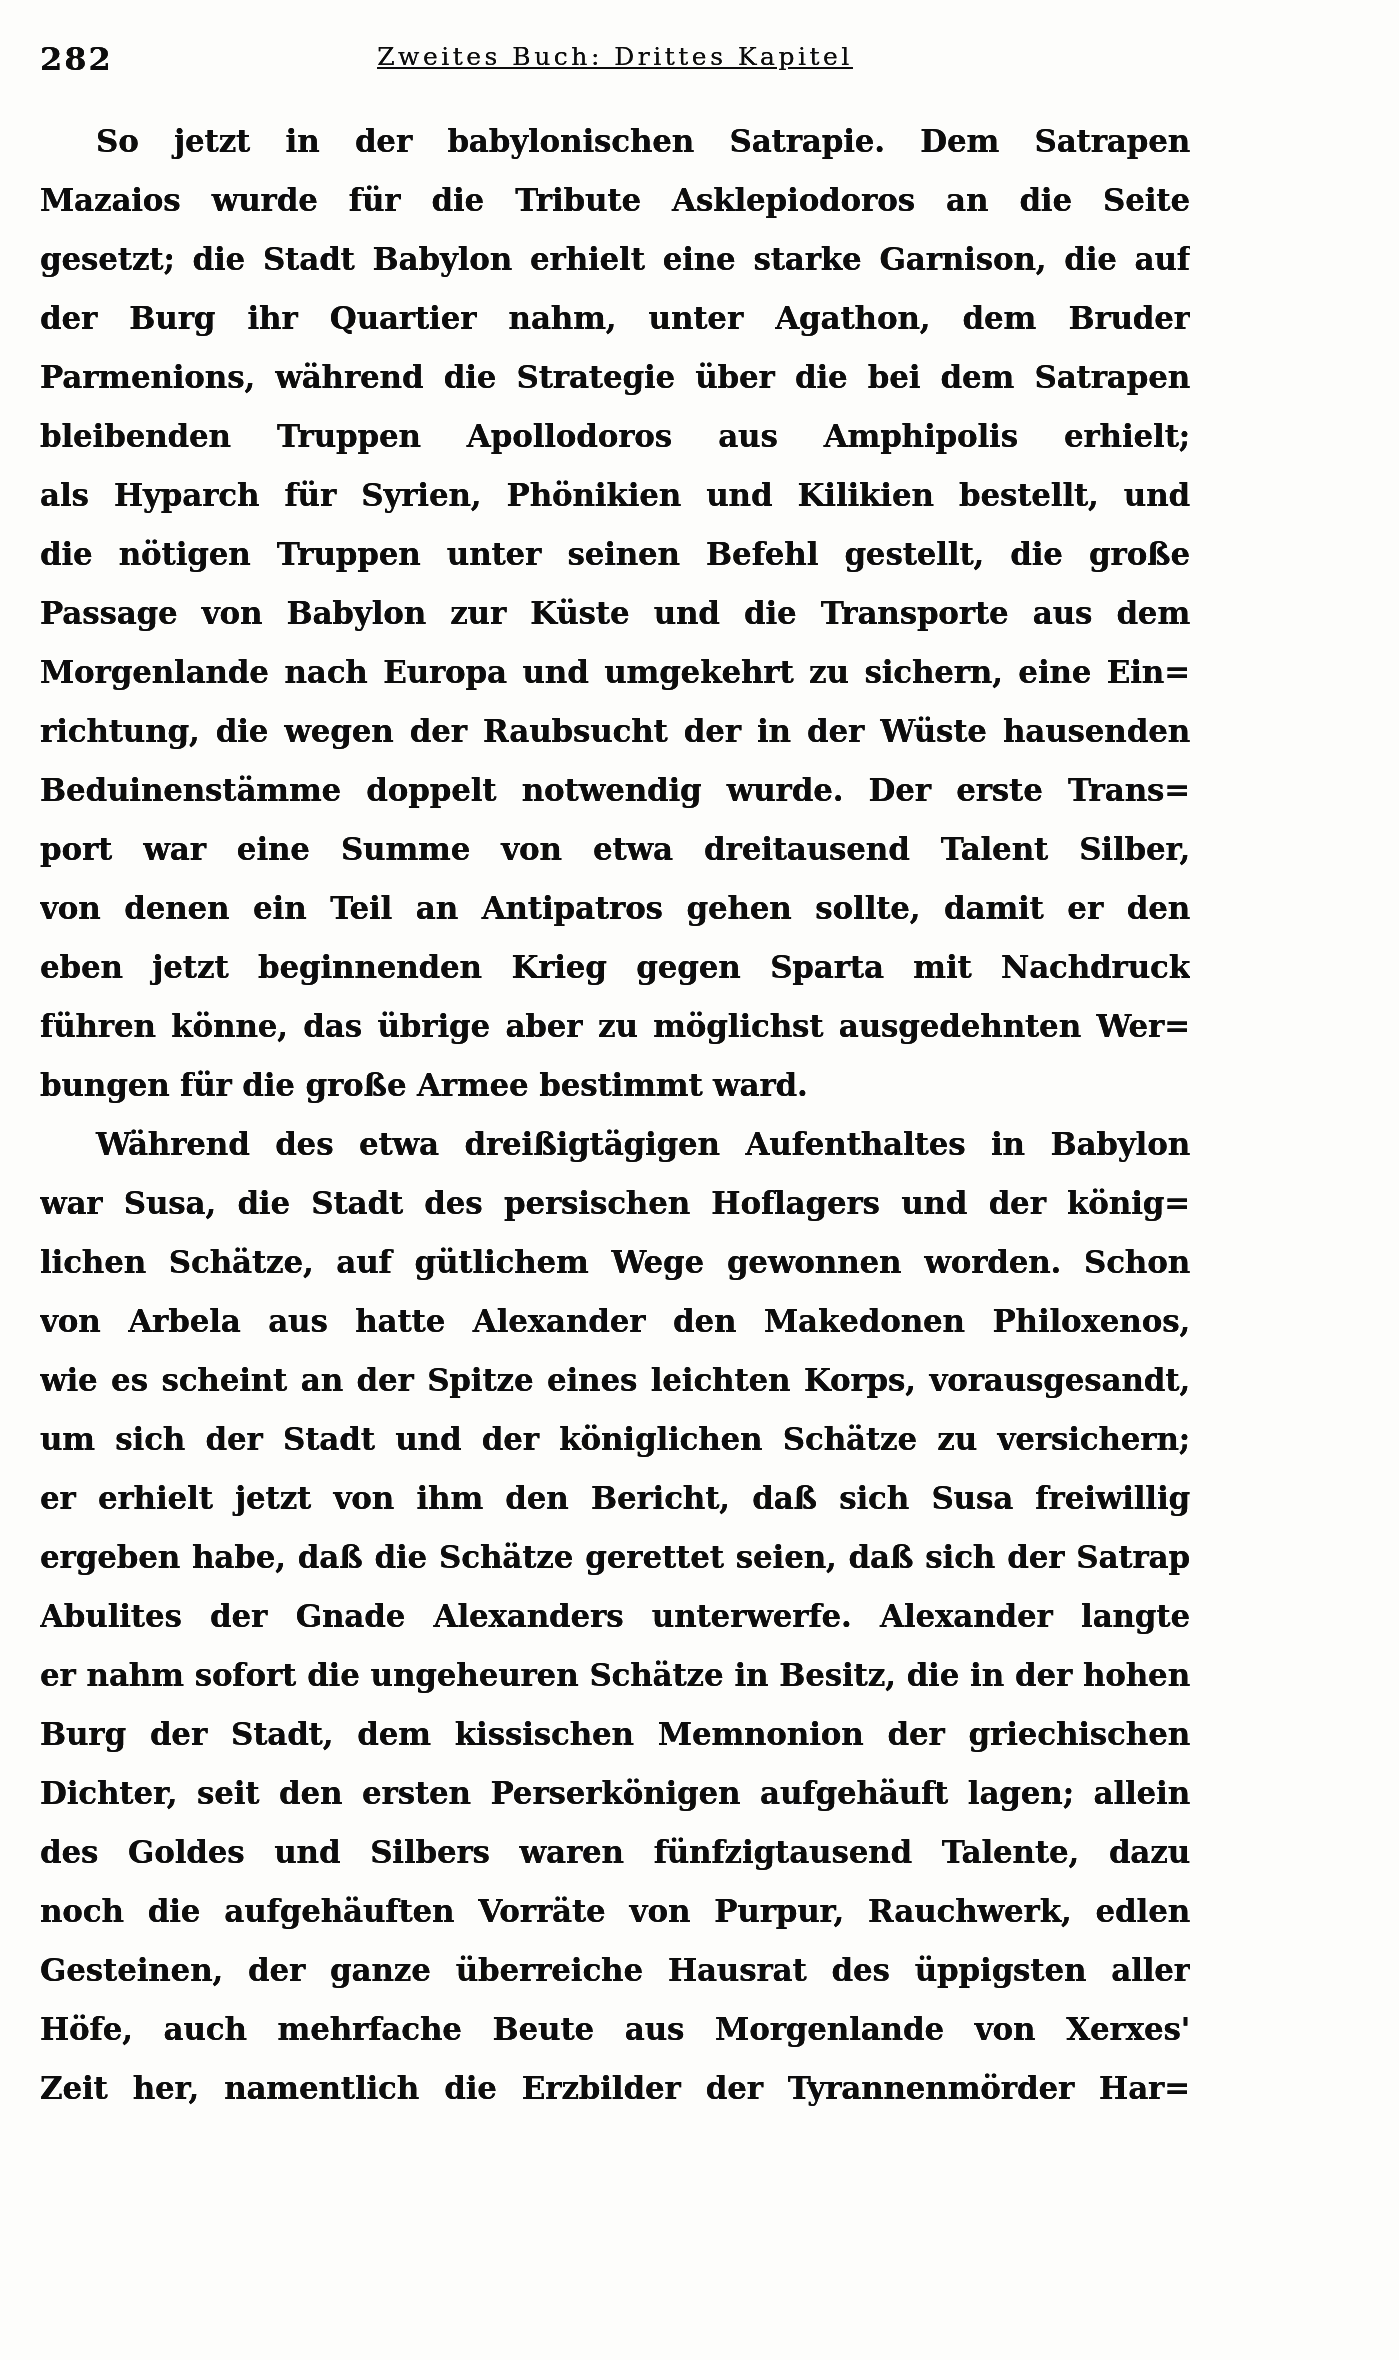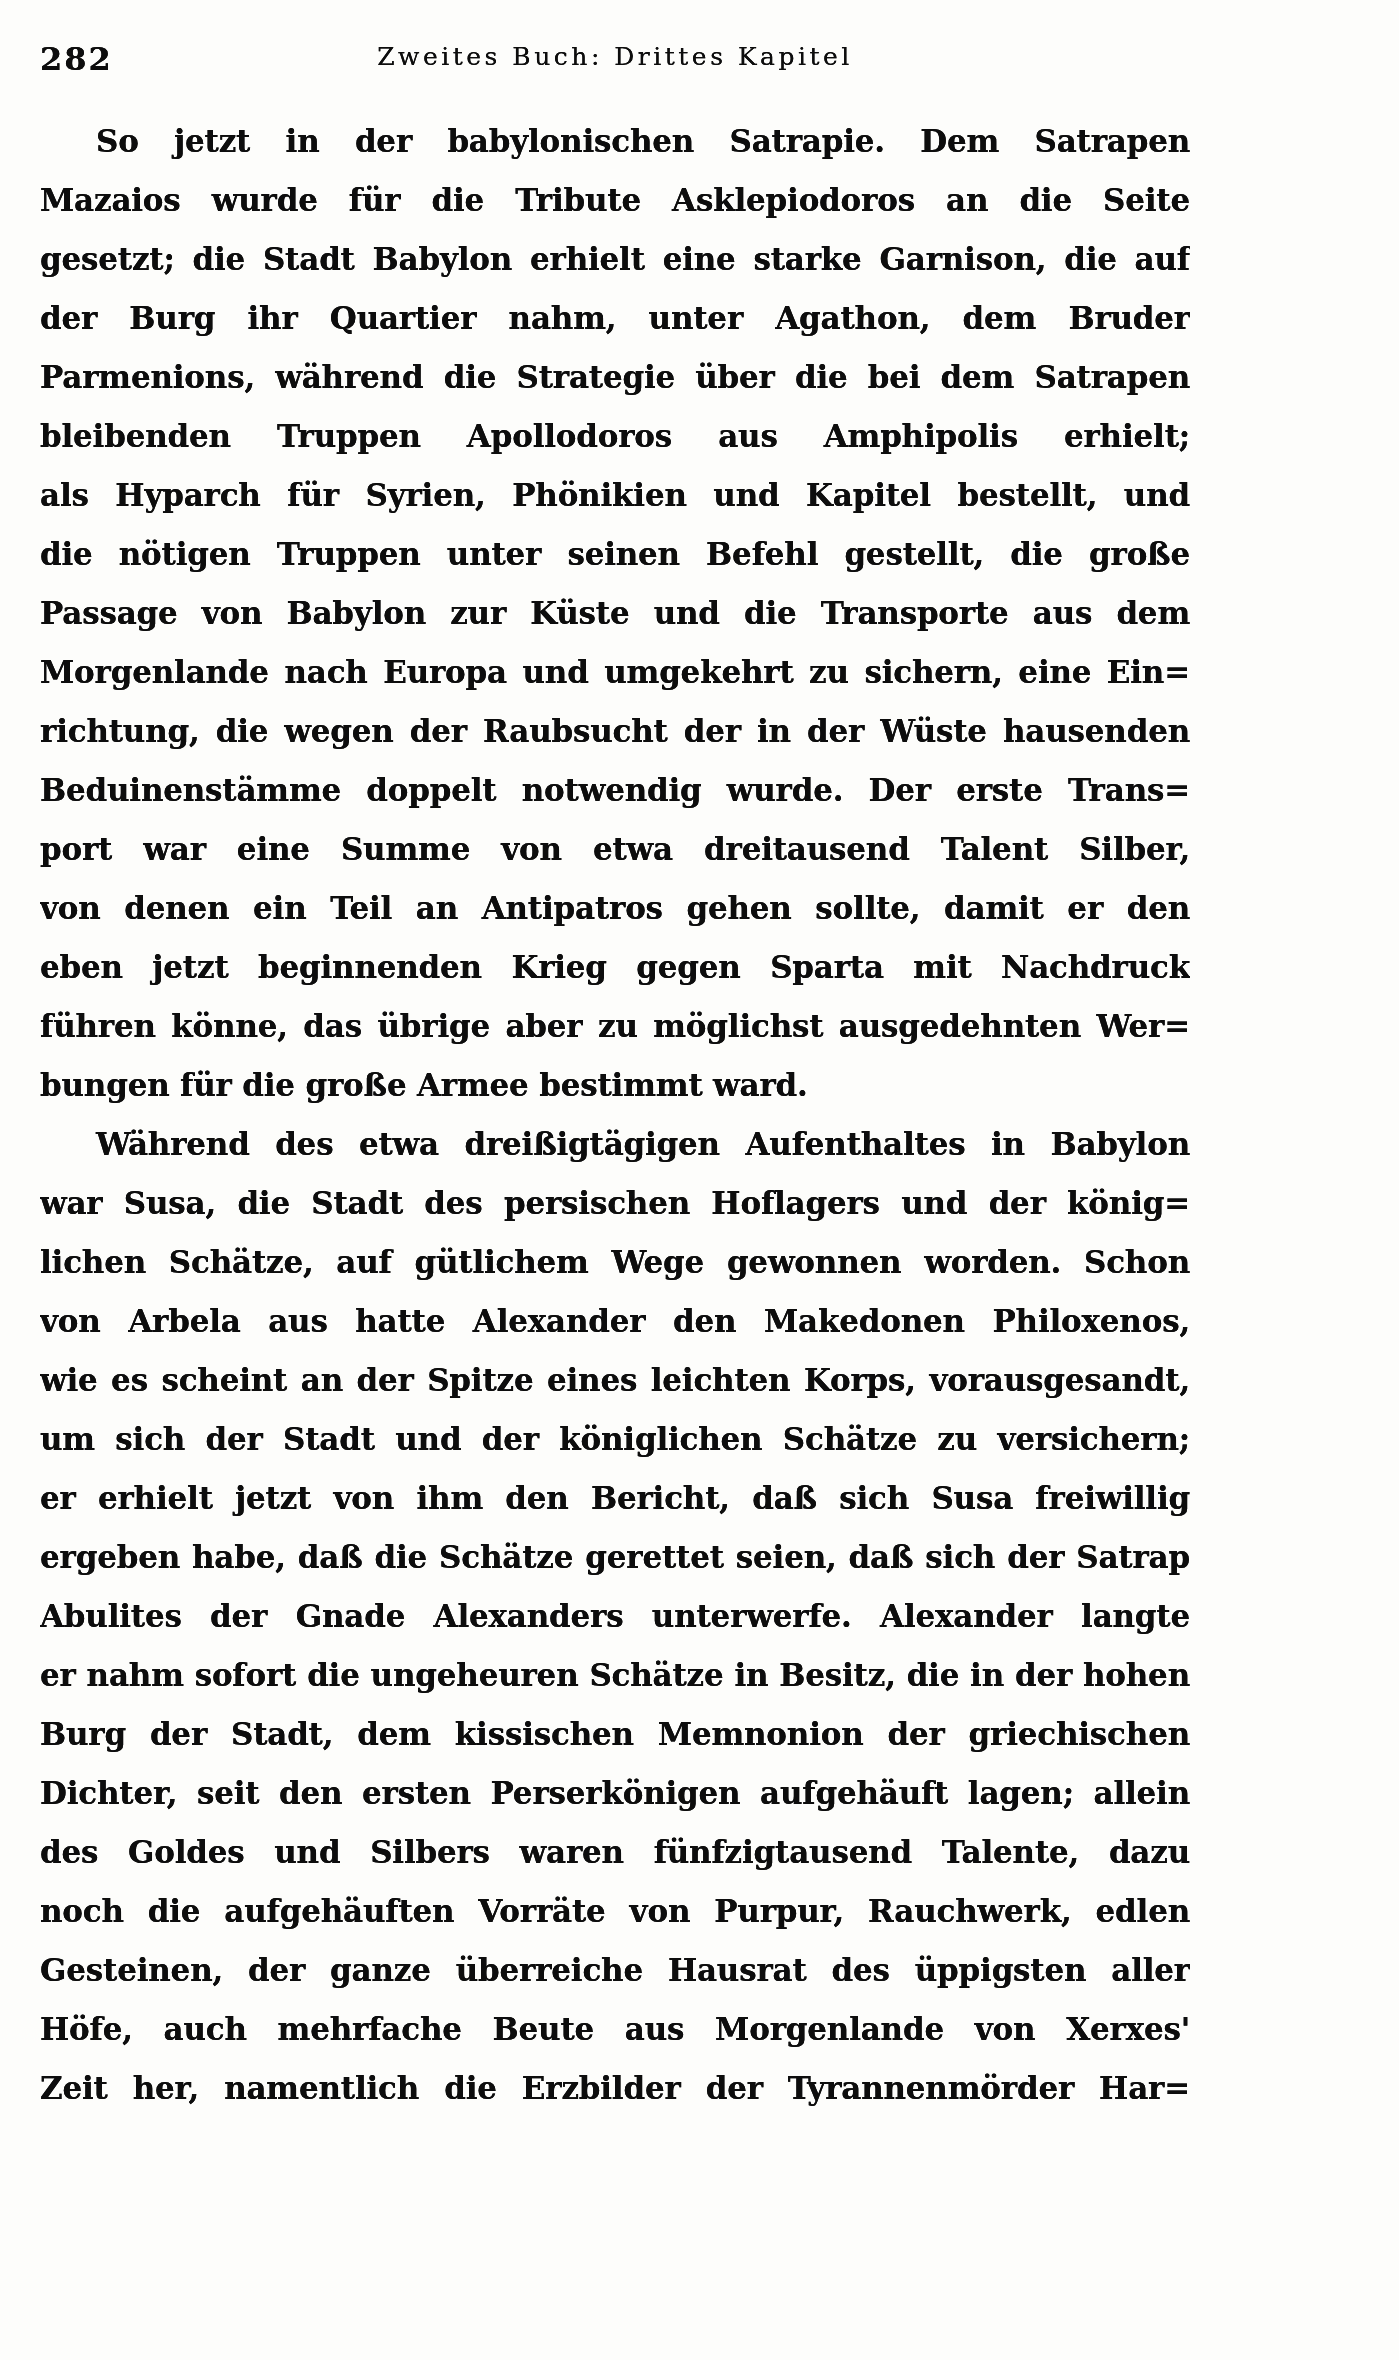--- a/index.html
+++ b/index.html
@@ -17,20 +17,21 @@
     background: #fdfdfb;
     color: #0d0d0d;
     font-family: "DejaVu Serif", "Liberation Serif", serif;
   }
   .page-header {
     position: absolute;
     top: 36px;
     left: 40px;
     width: 1150px;
     height: 48px;
+    text-decoration: underline;
   }
   .page-number {
     position: absolute;
     left: 0;
     top: 4px;
     font-size: 32px;
     font-weight: bold;
     letter-spacing: 2px;
     text-shadow: 0 0 0.5px currentColor;
   }
@@ -74,21 +75,21 @@
     <span class="page-number">282</span>
     <span class="chapter-heading">Zweites Buch: Drittes Kapitel</span>
   </header>
   <main class="page-text">
       <div class="line indent">So jetzt in der babylonischen Satrapie. Dem Satrapen</div>
       <div class="line">Mazaios wurde für die Tribute Asklepiodoros an die Seite</div>
       <div class="line">gesetzt; die Stadt Babylon erhielt eine starke Garnison, die auf</div>
       <div class="line">der Burg ihr Quartier nahm, unter Agathon, dem Bruder</div>
       <div class="line">Parmenions, während die Strategie über die bei dem Satrapen</div>
       <div class="line">bleibenden Truppen Apollodoros aus Amphipolis erhielt;</div>
-      <div class="line">als Hyparch für Syrien, Phönikien und Kapitel bestellt, und</div>
+      <div class="line">als Hyparch für Syrien, Phönikien und Kilikien bestellt, und</div>
       <div class="line">die nötigen Truppen unter seinen Befehl gestellt, die große</div>
       <div class="line">Passage von Babylon zur Küste und die Transporte aus dem</div>
       <div class="line">Morgenlande nach Europa und umgekehrt zu sichern, eine Ein=</div>
       <div class="line">richtung, die wegen der Raubsucht der in der Wüste hausenden</div>
       <div class="line">Beduinenstämme doppelt notwendig wurde. Der erste Trans=</div>
       <div class="line">port war eine Summe von etwa dreitausend Talent Silber,</div>
       <div class="line">von denen ein Teil an Antipatros gehen sollte, damit er den</div>
       <div class="line">eben jetzt beginnenden Krieg gegen Sparta mit Nachdruck</div>
       <div class="line">führen könne, das übrige aber zu möglichst ausgedehnten Wer=</div>
       <div class="line para-end">bungen für die große Armee bestimmt ward.</div>

